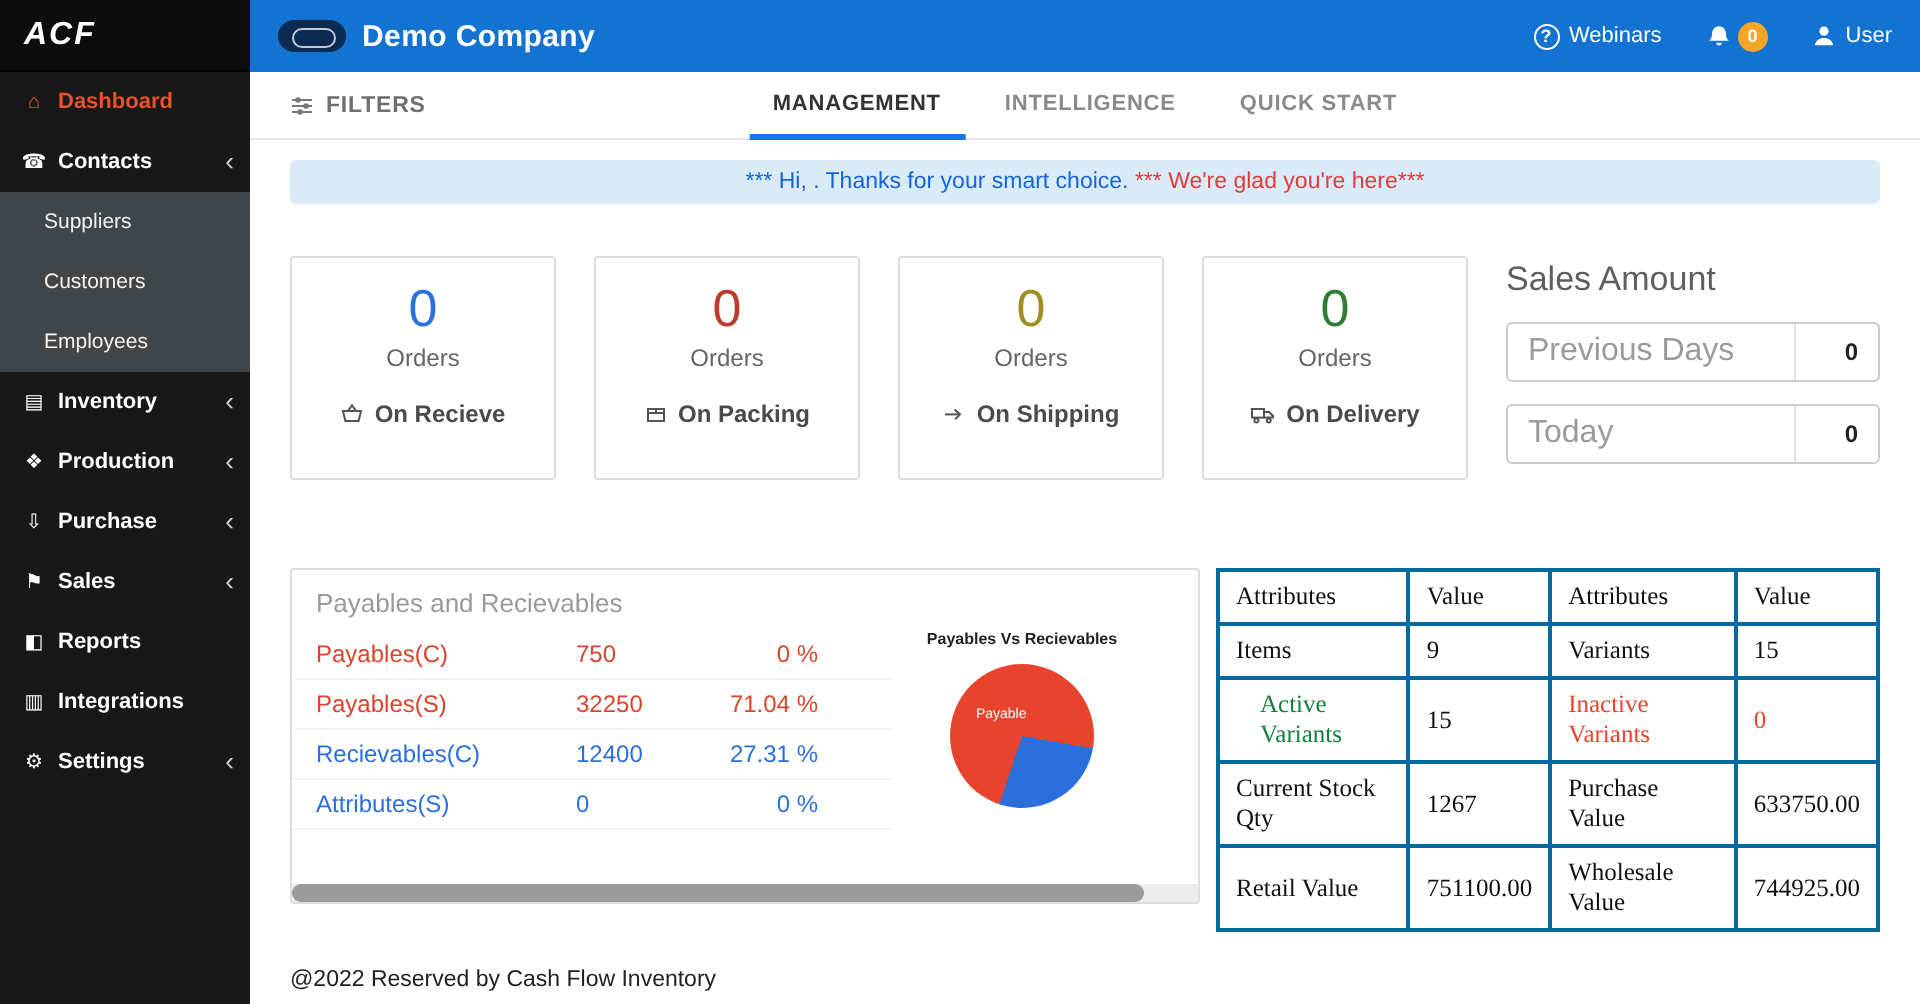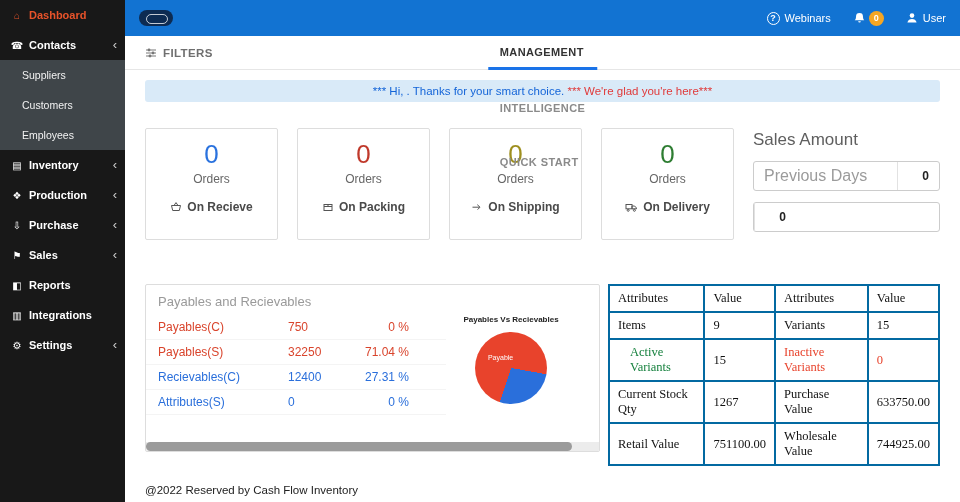--- a/index.html
+++ b/index.html
@@ -26,21 +26,21 @@
   .topbar-right { margin-left:auto; display:flex; align-items:center; gap:22px; }
   .top-group { display:flex; align-items:center; gap:5px; font-size:11px; cursor:pointer; }
   .q-circle { width:13px; height:13px; border:1.4px solid #fff; border-radius:50%; font-size:9px; font-weight:bold; display:flex; align-items:center; justify-content:center; }
   .bell-wrap { position:relative; display:flex; align-items:center; }
   .badge { background:#f5a623; color:#fff; min-width:15px; height:15px; border-radius:8px; font-size:9px; font-weight:bold; display:flex; align-items:center; justify-content:center; margin-left:3px; padding:0 3px; }
 
   
   .main { position:absolute; left:125px; top:36px; right:0; bottom:0; background:#fff; overflow:hidden; }
   .navbar { position:relative; height:34px; border-bottom:1px solid #e6e6e6; }
   .filters-btn { position:absolute; left:20px; top:0; height:34px; display:flex; align-items:center; gap:6px; color:#6f6f6f; font-size:11.5px; font-weight:bold; letter-spacing:.4px; cursor:pointer; }
-  .tabs { position:absolute; left:50%; transform:translateX(-50%); top:0; height:34px; display:flex; gap:22px;flex-direction:column; }
+  .tabs { position:absolute; left:50%; transform:translateX(-50%); top:0; height:34px; display:flex; gap:8px; }
   .tab { height:34px; line-height:32px; padding:0 12px; font-size:11px; font-weight:bold; letter-spacing:.4px; color:#8a8a8a; cursor:pointer; }
   .tab.active { color:#333; border-bottom:3px solid #1a73e8; }
 
   .banner { margin:10px 20px 0 20px; background:#d9eaf8; border-radius:3px; text-align:center; padding:5px 0; font-size:11.5px; }
   .banner .b1 { color:#1565d8; }
   .banner .b2 { color:#e03a3a; }
 
   .content { padding:0 20px; }
   .row1 { display:flex; gap:19px; margin-top:26px; }
   .order-card { width:133px; height:112px; border:1px solid #ddd; border-radius:2px; background:#fff; text-align:center; cursor:pointer; }
@@ -76,20 +76,23 @@
   .footer { margin:18px 0 0 0; font-size:11.5px; color:#222; }
 
   svg.ic { display:block; }
 </style>
 </head>
 <body>
 
 <div class="app">
 
   <aside class="sidebar">
+    <div class="logo-area">
+      <span class="logo-text">ACF</span>
+    </div>
 
     <div class="side-item active">
       <span class="ico">⌂</span>
       <span class="lbl">Dashboard</span>
     </div>
 
     <div class="side-item">
       <span class="ico">☎</span>
       <span class="lbl">Contacts</span>
       <span class="chev">‹</span>
@@ -130,20 +133,21 @@
     </div>
     <div class="side-item">
       <span class="ico">⚙</span>
       <span class="lbl">Settings</span>
       <span class="chev">‹</span>
     </div>
   </aside>
 
   <header class="topbar">
     <span class="company-logo"></span>
+    <span class="company-name">Demo Company</span>
     <div class="topbar-right">
       <div class="top-group">
         <span class="q-circle">?</span>
         <span>Webinars</span>
       </div>
       <div class="bell-wrap">
         <svg class="ic" width="13" height="13" viewBox="0 0 12 12">
           <path d="M6 1a3.2 3.2 0 0 0-3.2 3.2c0 2.4-.9 3.1-1.3 3.5h9c-.4-.4-1.3-1.1-1.3-3.5A3.2 3.2 0 0 0 6 1z" fill="#fff"></path>
           <path d="M4.8 8.6a1.2 1.2 0 0 0 2.4 0z" fill="#fff"></path>
         </svg>
@@ -236,20 +240,21 @@
           </div>
         </div>
 
         <div class="sales-box">
           <div class="sales-title">Sales Amount</div>
           <div class="sales-row">
             <span class="sl">Previous Days</span>
             <span class="sv">0</span>
           </div>
           <div class="sales-row">
+            <span class="sl">Today</span>
             <span class="sv">0</span>
           </div>
         </div>
       </div>
 
       <div class="row2">
 
         <div class="pay-panel">
           <div class="pay-title">Payables and Recievables</div>
           <div class="pay-rows">

